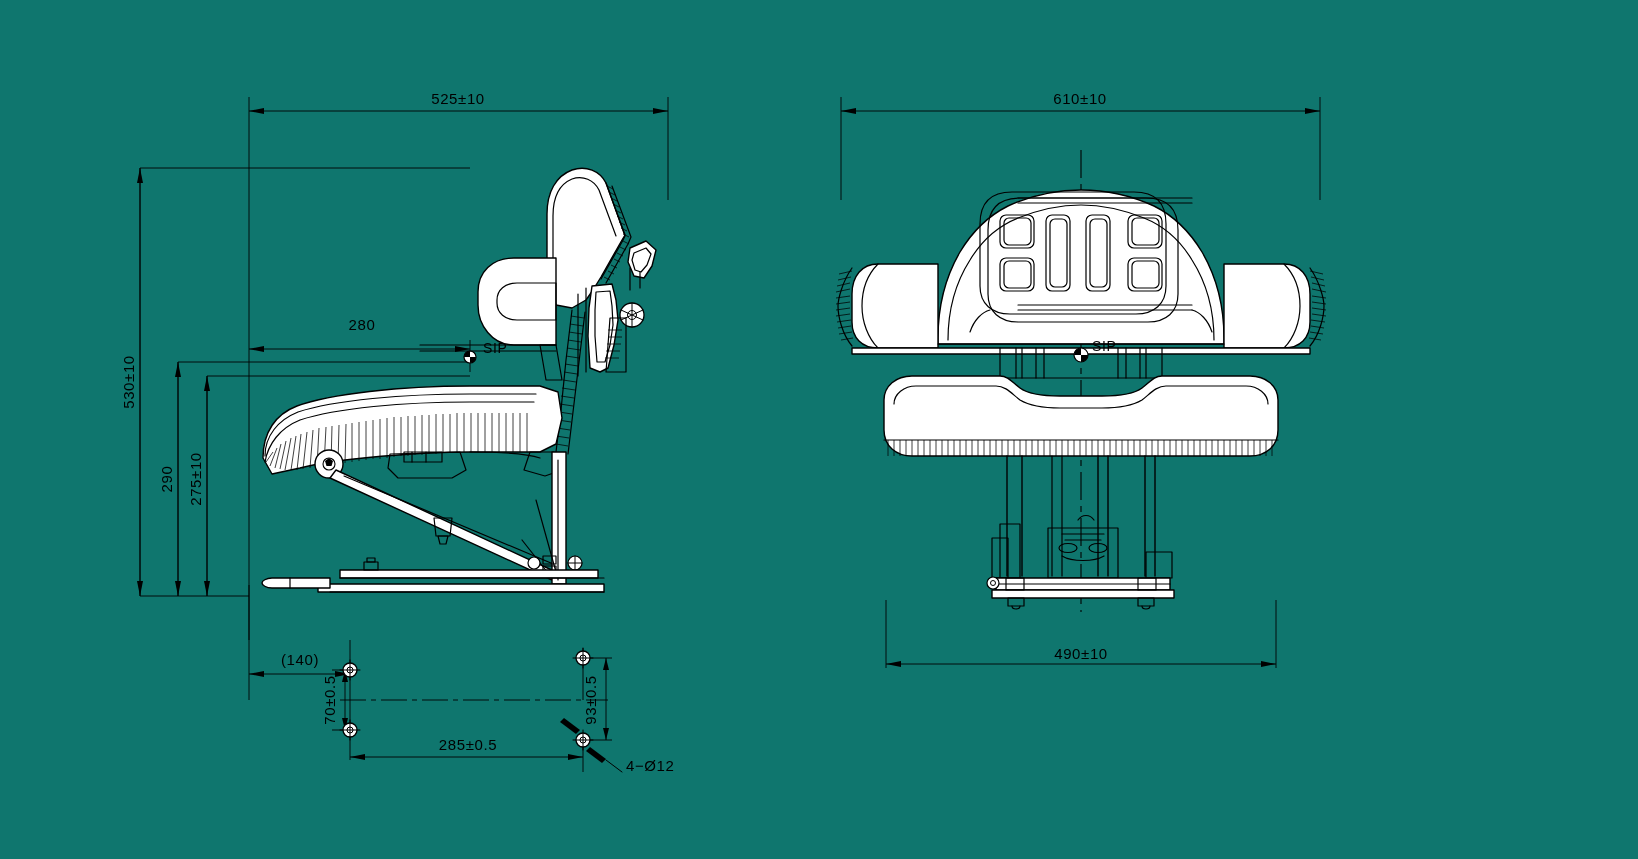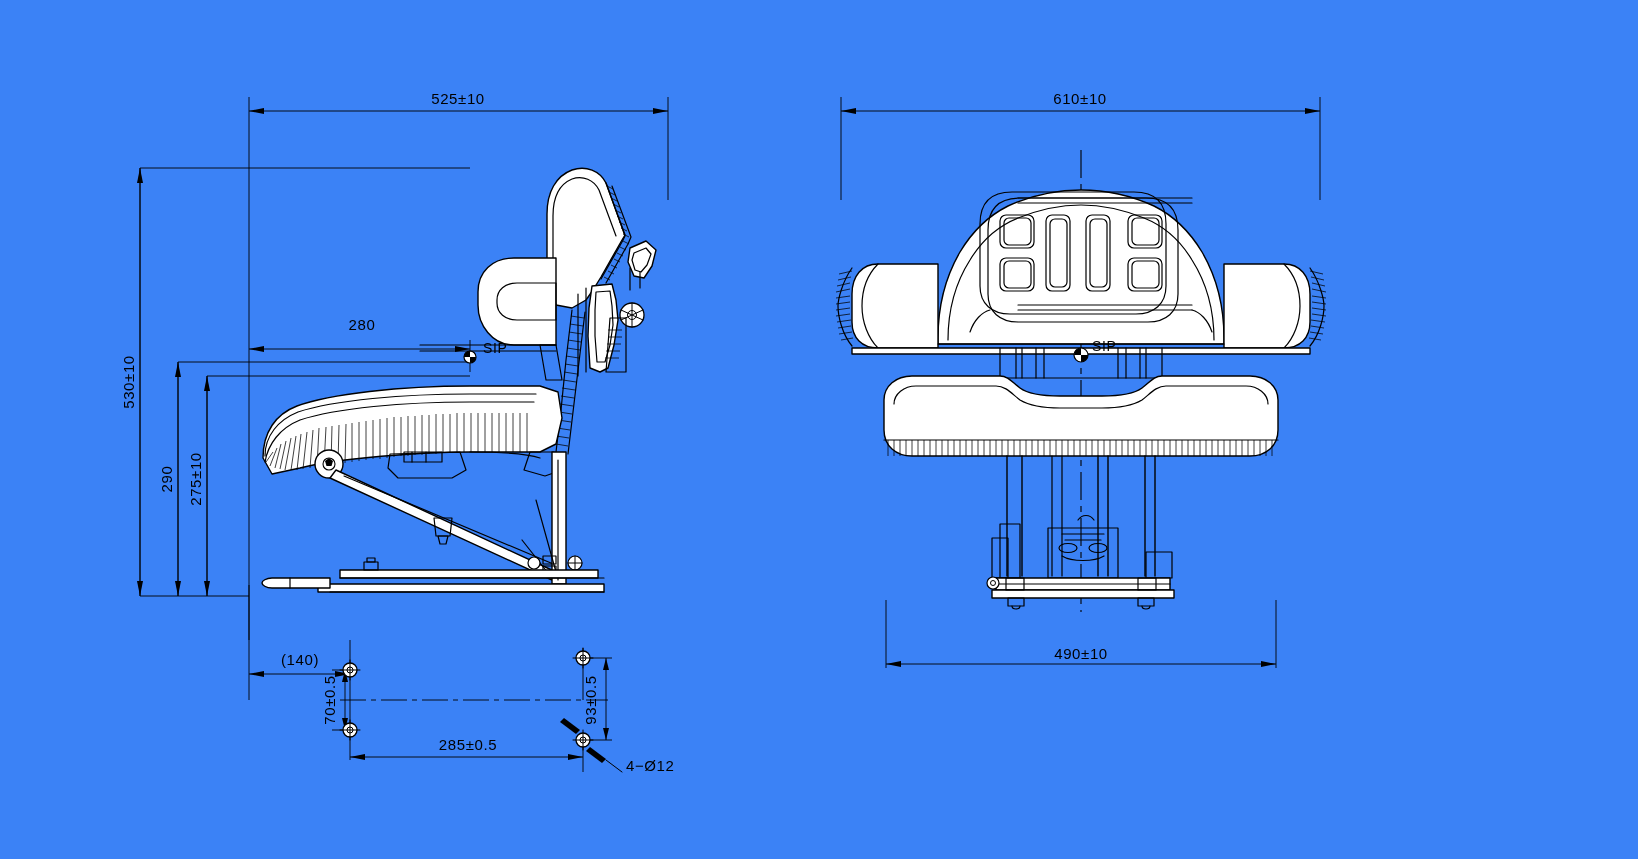--- a/index.html
+++ b/index.html
@@ -7,21 +7,21 @@
     padding: 0;
     background: #ffffff;
   }
   body {
     font-family: "Liberation Sans", sans-serif;
   }
   #drawing-root {
     position: relative;
     width: 1638px;
     height: 859px;
-    background: #3b82f6;
+    background: #0f766e;
     overflow: hidden;
   }
   svg#cad {
     position: absolute;
     left: 0;
     top: 0;
     width: 1638px;
     height: 859px;
     display: block;
   }

